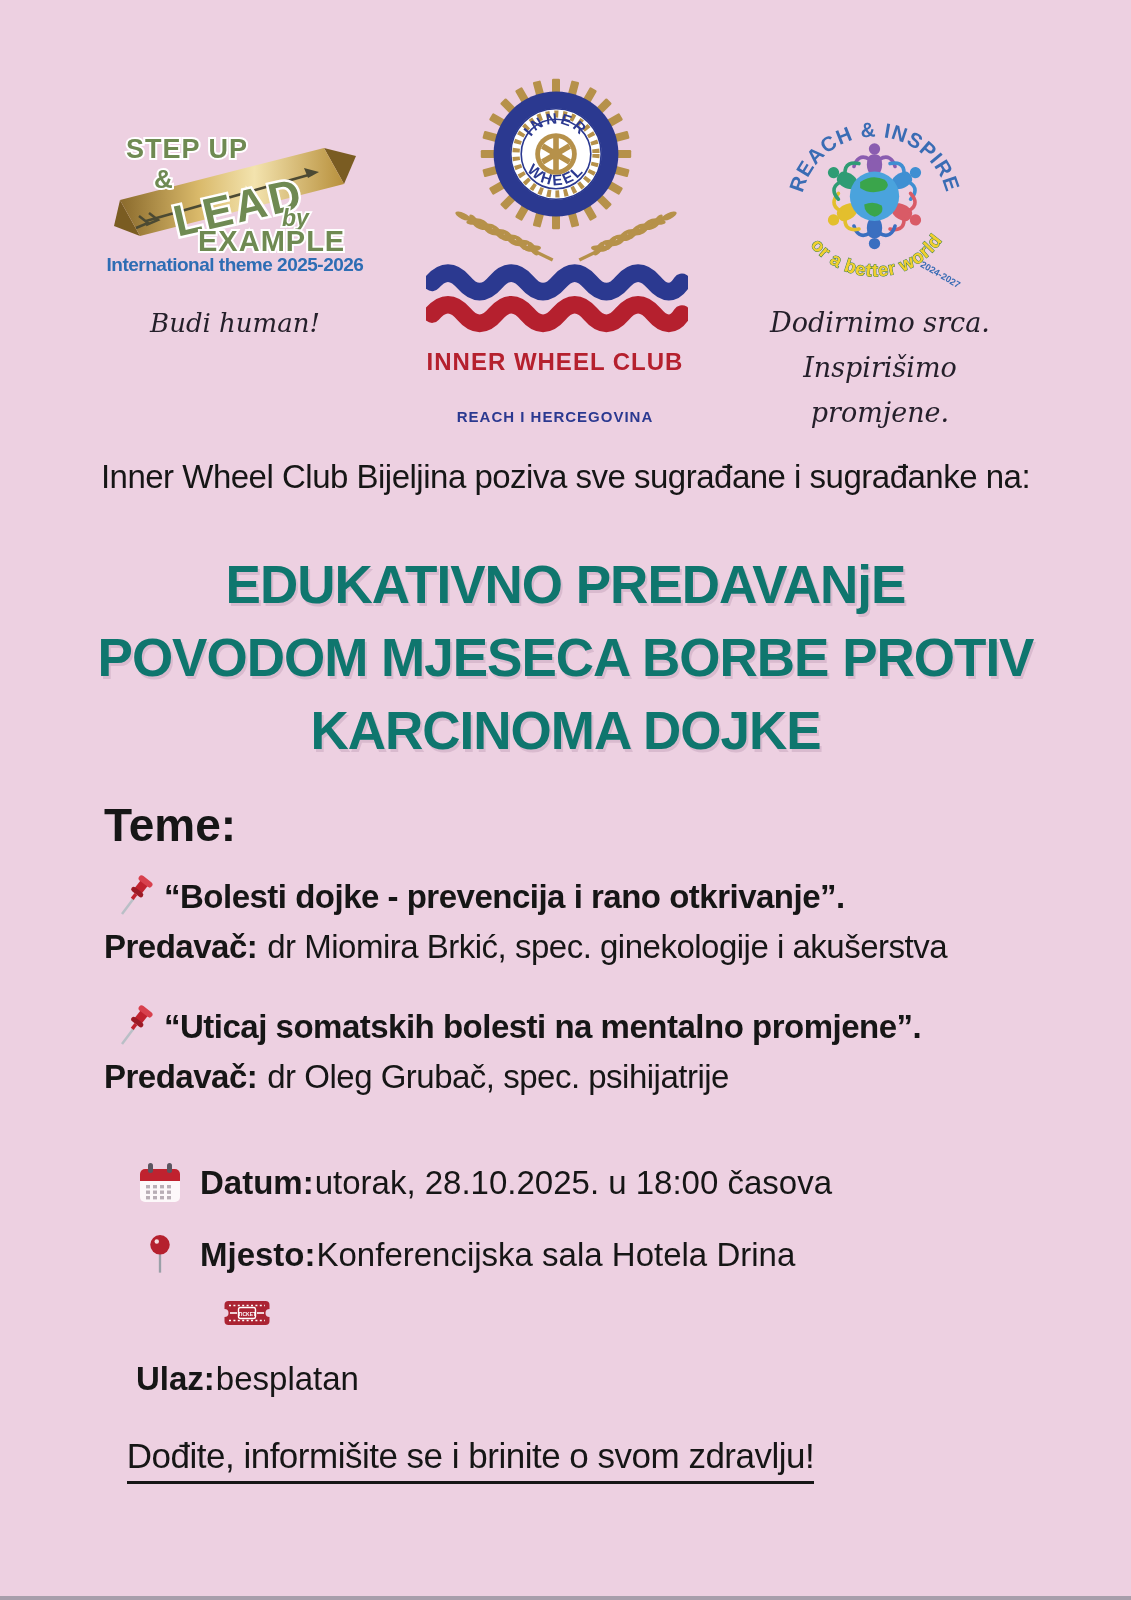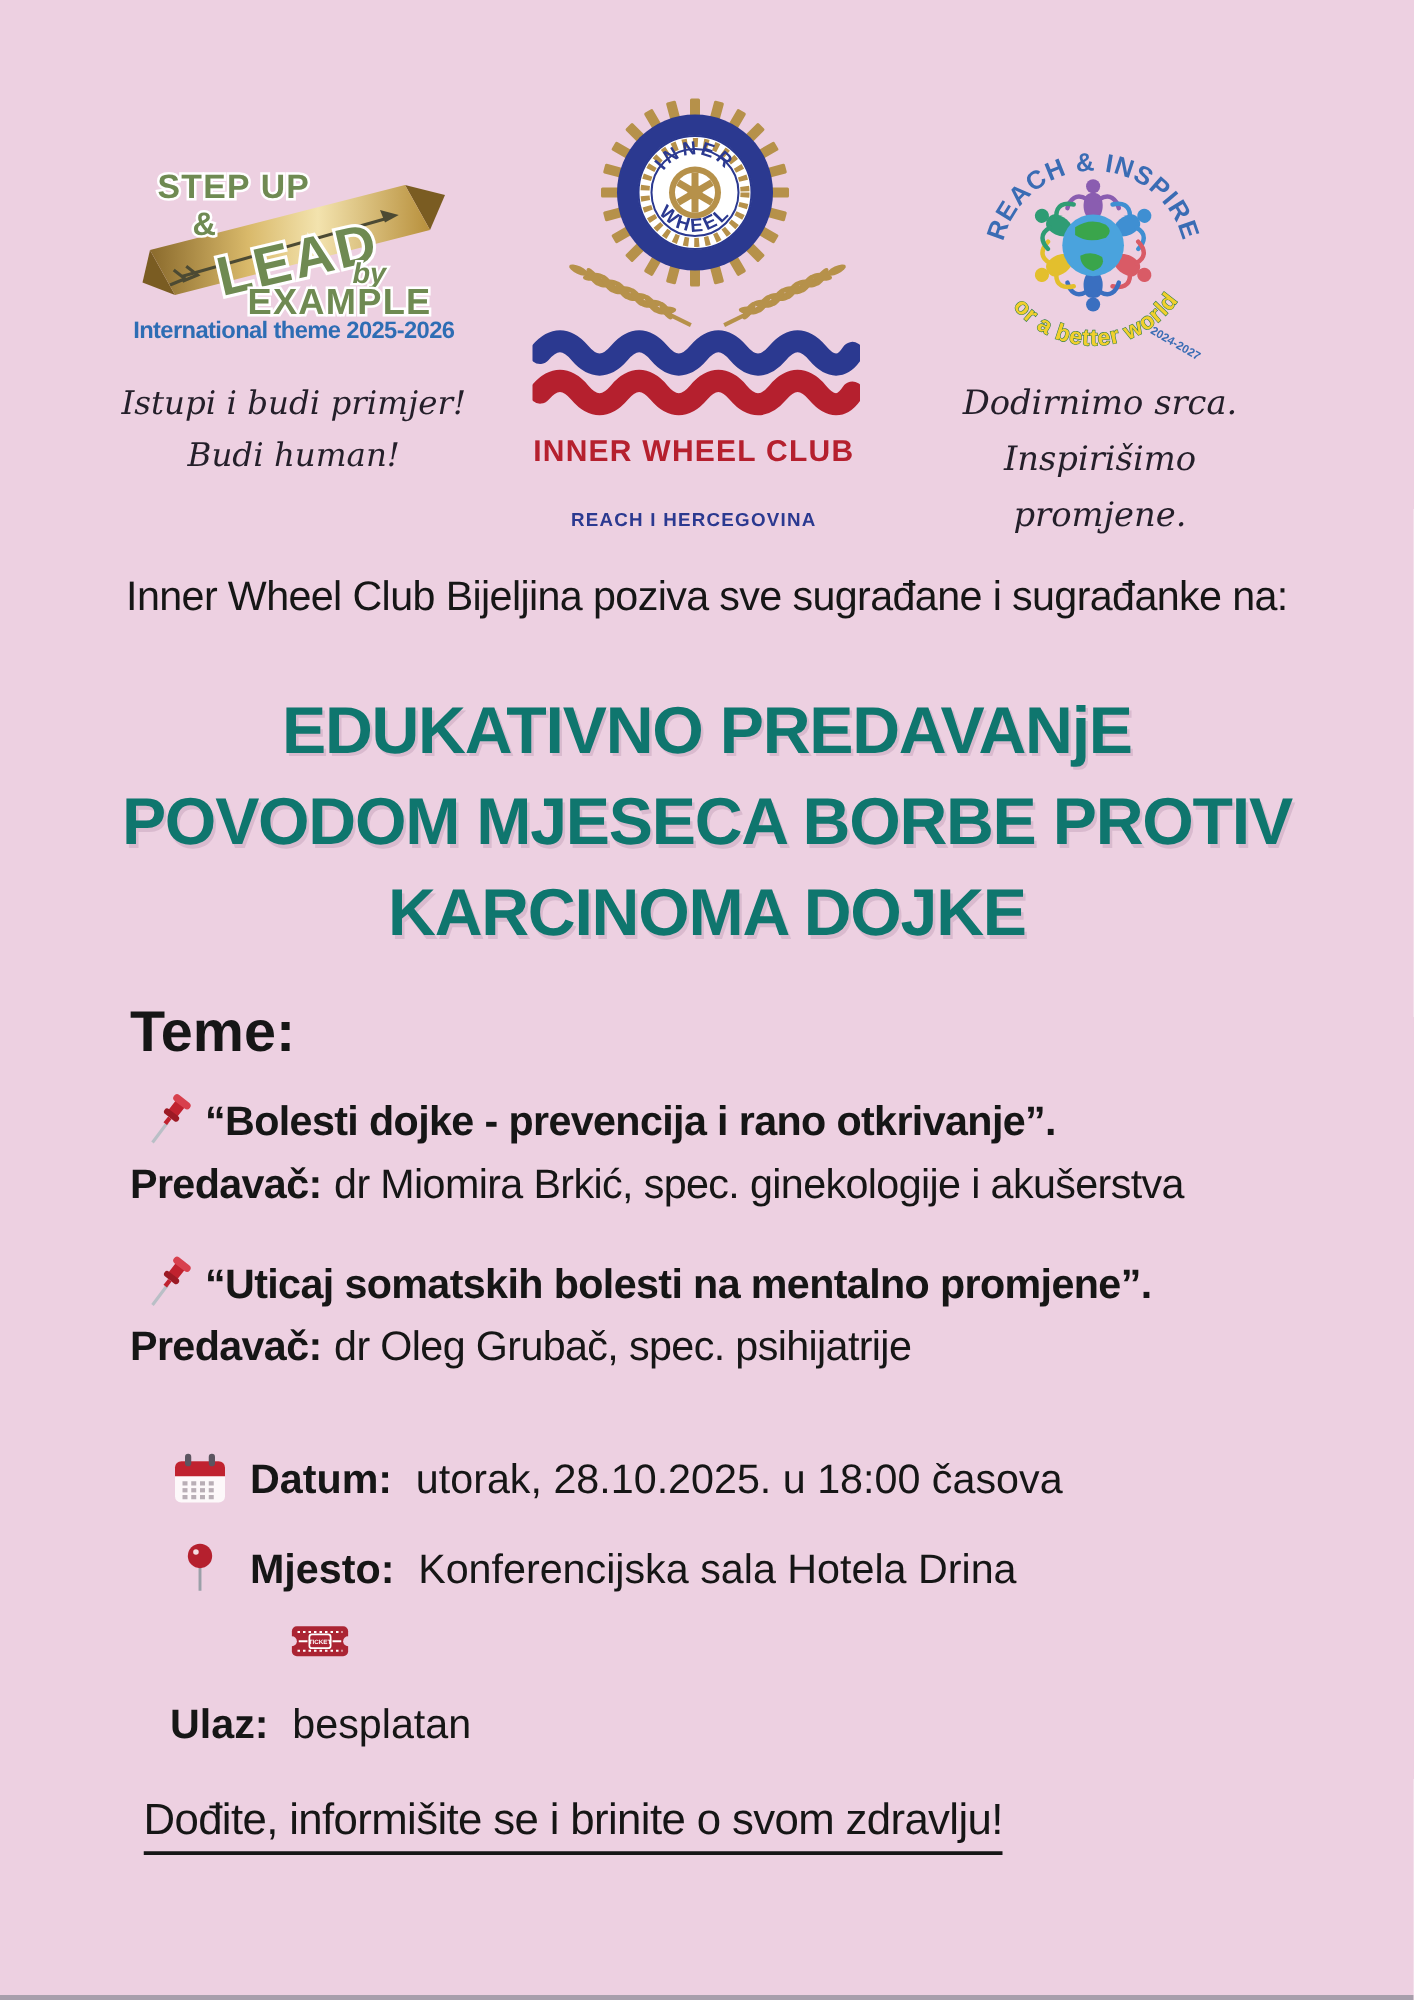--- a/index.html
+++ b/index.html
@@ -31,26 +31,26 @@
   .topic-1{top:874px;}
   .topic-2{top:1004px;}
   .topic-title{font-size:33px;font-weight:bold;letter-spacing:-0.5px;padding-top:4px;}
   .lecturer{left:104px;font-size:33px;letter-spacing:-0.5px;}
   .lect-1{top:928px;}
   .lect-2{top:1058px;}
   .lecturer .lbl{font-weight:bold;margin-right:10px;}
   
   .detail-row{left:136px;display:flex;align-items:center;gap:16px;font-size:33px;}
   .detail-row .ic{width:48px;display:flex;justify-content:center;flex:0 0 48px;}
-  .detail-row .lbl{font-weight:bold;margin-right:19px;}
+  .detail-row .lbl{font-weight:bold;margin-right:1px;}
   .d-1{top:1160px;}
   .d-2{top:1232px;}
   .d-3{top:1296px;flex-direction:column;}
   
-  .footer-wrap{left:0;top:1436px;width:917px;text-align:center;text-decoration:underline;}
+  .footer-wrap{left:12px;top:1436px;width:917px;text-align:center;text-decoration:underline;}
   .footer-text{display:inline-block;font-size:35px;letter-spacing:-0.5px;
     border-bottom:3px solid #161616;padding-bottom:5px;}
   .bottom-strip{left:0;top:1596px;width:1131px;height:4px;background:#a79eab;}
   svg text{font-family:"Liberation Sans",sans-serif;}
 </style>
 </head>
 <body>
 
 <div class="poster">
 
@@ -70,21 +70,20 @@
     <polygon points="207,50 192,46 196,56" fill="#4c4a33"></polygon>
     <path d="M24,106 l12,-5 l-9,-7 M34,103 l12,-5 l-9,-7" stroke="#4c4a33" stroke-width="2.5" fill="none"></path>
     <text x="14" y="36" font-size="27" font-weight="bold" fill="#6f8a52" stroke="#fff" stroke-width="4" paint-order="stroke" letter-spacing="1">STEP UP</text>
     <text x="42" y="66" font-size="26" font-weight="bold" fill="#6f8a52" stroke="#fff" stroke-width="4" paint-order="stroke">&amp;</text>
     <text x="62" y="102" font-size="44" font-weight="bold" fill="#6f8a52" stroke="#fff" stroke-width="5" paint-order="stroke" letter-spacing="3" transform="rotate(-13 120 92)">LEAD</text>
     <text x="170" y="104" font-size="23" font-weight="bold" font-style="italic" fill="#6f8a52" stroke="#fff" stroke-width="3.5" paint-order="stroke">by</text>
     <text x="86" y="129" font-size="29" font-weight="bold" fill="#6f8a52" stroke="#fff" stroke-width="4" paint-order="stroke" letter-spacing="1">EXAMPLE</text>
   </svg>
   <div class="abs intl-theme">International theme 2025-2026</div>
   <div class="abs motto motto-left">
-    <div>Istupi i budi primjer!</div>
     <div>Budi human!</div>
   </div>
 
   <svg class="abs" style="left:476px;top:74px;" width="160" height="160" viewBox="0 0 200 200">
     <g fill="#b6914a">
       <rect x="95" y="6" width="10" height="20" rx="1.5"></rect>
       <rect x="95" y="6" width="10" height="20" rx="1.5" transform="rotate(15 100 100)"></rect>
       <rect x="95" y="6" width="10" height="20" rx="1.5" transform="rotate(30 100 100)"></rect>
       <rect x="95" y="6" width="10" height="20" rx="1.5" transform="rotate(45 100 100)"></rect>
       <rect x="95" y="6" width="10" height="20" rx="1.5" transform="rotate(60 100 100)"></rect>

